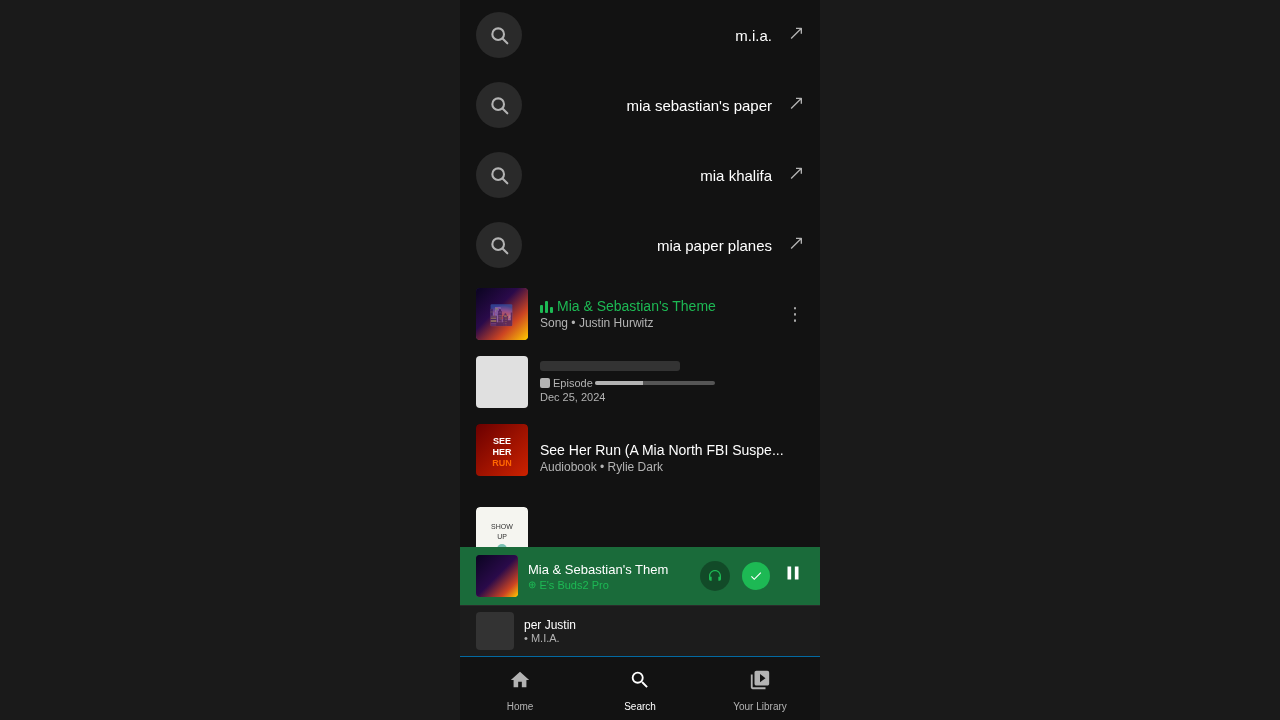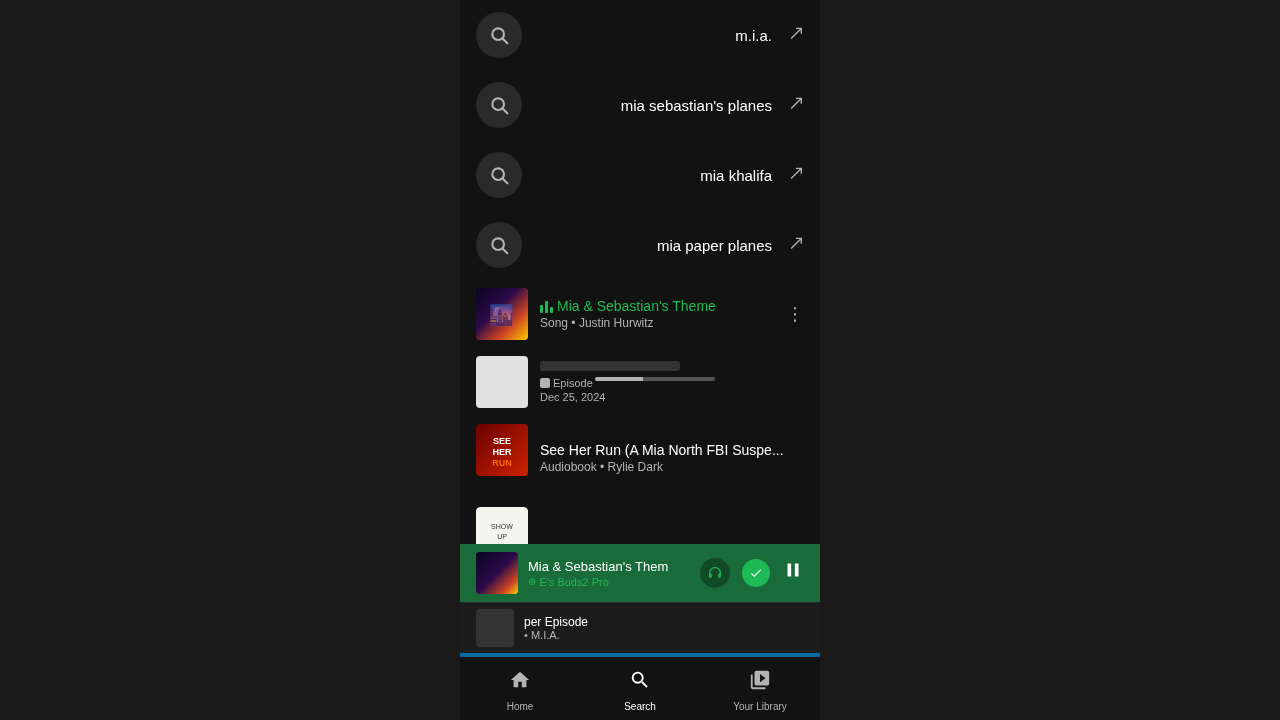--- a/index.html
+++ b/index.html
@@ -231,21 +231,21 @@
       color: #fff;
       font-size: 14px;
     }
     .pause-btn {
       color: #fff;
       font-size: 22px;
     }
     
     .bottom-nav {
       background: #121212;
-      border-top: 4px solid #0369a1;
+      border-top: 1px solid #0369a1;
       display: flex;
       padding: 8px 0 4px 0;
     }
     .nav-item {
       flex: 1;
       display: flex;
       flex-direction: column;
       align-items: center;
       gap: 4px;
       cursor: pointer;
@@ -298,21 +298,21 @@
       </span>
     </div>
 
     <div class="suggestion-item">
       <div class="search-icon-circle">
         <svg viewBox="0 0 24 24" fill="none" stroke="#b3b3b3" stroke-width="2.5" stroke-linecap="round">
           <circle cx="11" cy="11" r="7"></circle>
           <line x1="16.5" y1="16.5" x2="22" y2="22"></line>
         </svg>
       </div>
-      <span class="suggestion-text">mia sebastian's planes</span>
+      <span class="suggestion-text">mia sebastian's paper</span>
       <span class="arrow-icon">
         <svg width="16" height="16" viewBox="0 0 24 24" fill="#b3b3b3">
           <path d="M20 4h-8v2h5.59L4 19.59 5.41 21 19 7.41V13h2V5a1 1 0 00-1-1z"></path>
         </svg>
       </span>
     </div>
 
     <div class="suggestion-item">
       <div class="search-icon-circle">
         <svg viewBox="0 0 24 24" fill="none" stroke="#b3b3b3" stroke-width="2.5" stroke-linecap="round">
@@ -369,21 +369,21 @@
         </div>
         <div class="result-subtitle">Song • Justin Hurwitz</div>
       </div>
       <div class="three-dots">⋮</div>
     </div>
 
     <div class="result-item">
       <div class="result-thumb episode-thumb"></div>
       <div class="result-info">
         <div class="episode-title-bar"></div>
-        <div style="display:flex;gap:2px;">
+        <div style="display:flex;align-items:center;gap:2px;">
           <span style="font-size:11px;color:#b3b3b3;display:flex;align-items:center;gap:3px;">
             <span style="background:#b3b3b3;width:10px;height:10px;border-radius:2px;display:inline-block;"></span>
             <span>Episode</span>
           </span>
           <div class="progress-track">
             <div class="progress-fill"></div>
           </div>
         </div>
         <div style="color:#b3b3b3;font-size:11px;margin-top:2px;">Dec 25, 2024</div>
       </div>
@@ -463,21 +463,21 @@
           <path d="M6 19h4V5H6v14zm8-14v14h4V5h-4z"></path>
         </svg>
       </div>
     </div>
   </div>
 
   <div style="background:#1c1c1c;padding:6px 16px;display:flex;align-items:center;gap:10px;border-top:1px solid #2a2a2a;">
     <div style="width:38px;height:38px;background:#333;border-radius:4px;flex-shrink:0;"></div>
     <div style="flex:1;min-width:0;">
       <div style="color:#fff;font-size:12px;white-space:nowrap;overflow:hidden;text-overflow:ellipsis;">
-        <span>per Episode</span>
+        <span>per Justin</span>
       </div>
       <div style="color:#b3b3b3;font-size:11px;">• M.I.A.</div>
     </div>
   </div>
 
   <div class="bottom-nav">
     <div class="nav-item">
       <div class="nav-icon inactive-icon">
         <svg width="22" height="22" viewBox="0 0 24 24" fill="#b3b3b3">
           <path d="M10 20v-6h4v6h5v-8h3L12 3 2 12h3v8z"></path>

